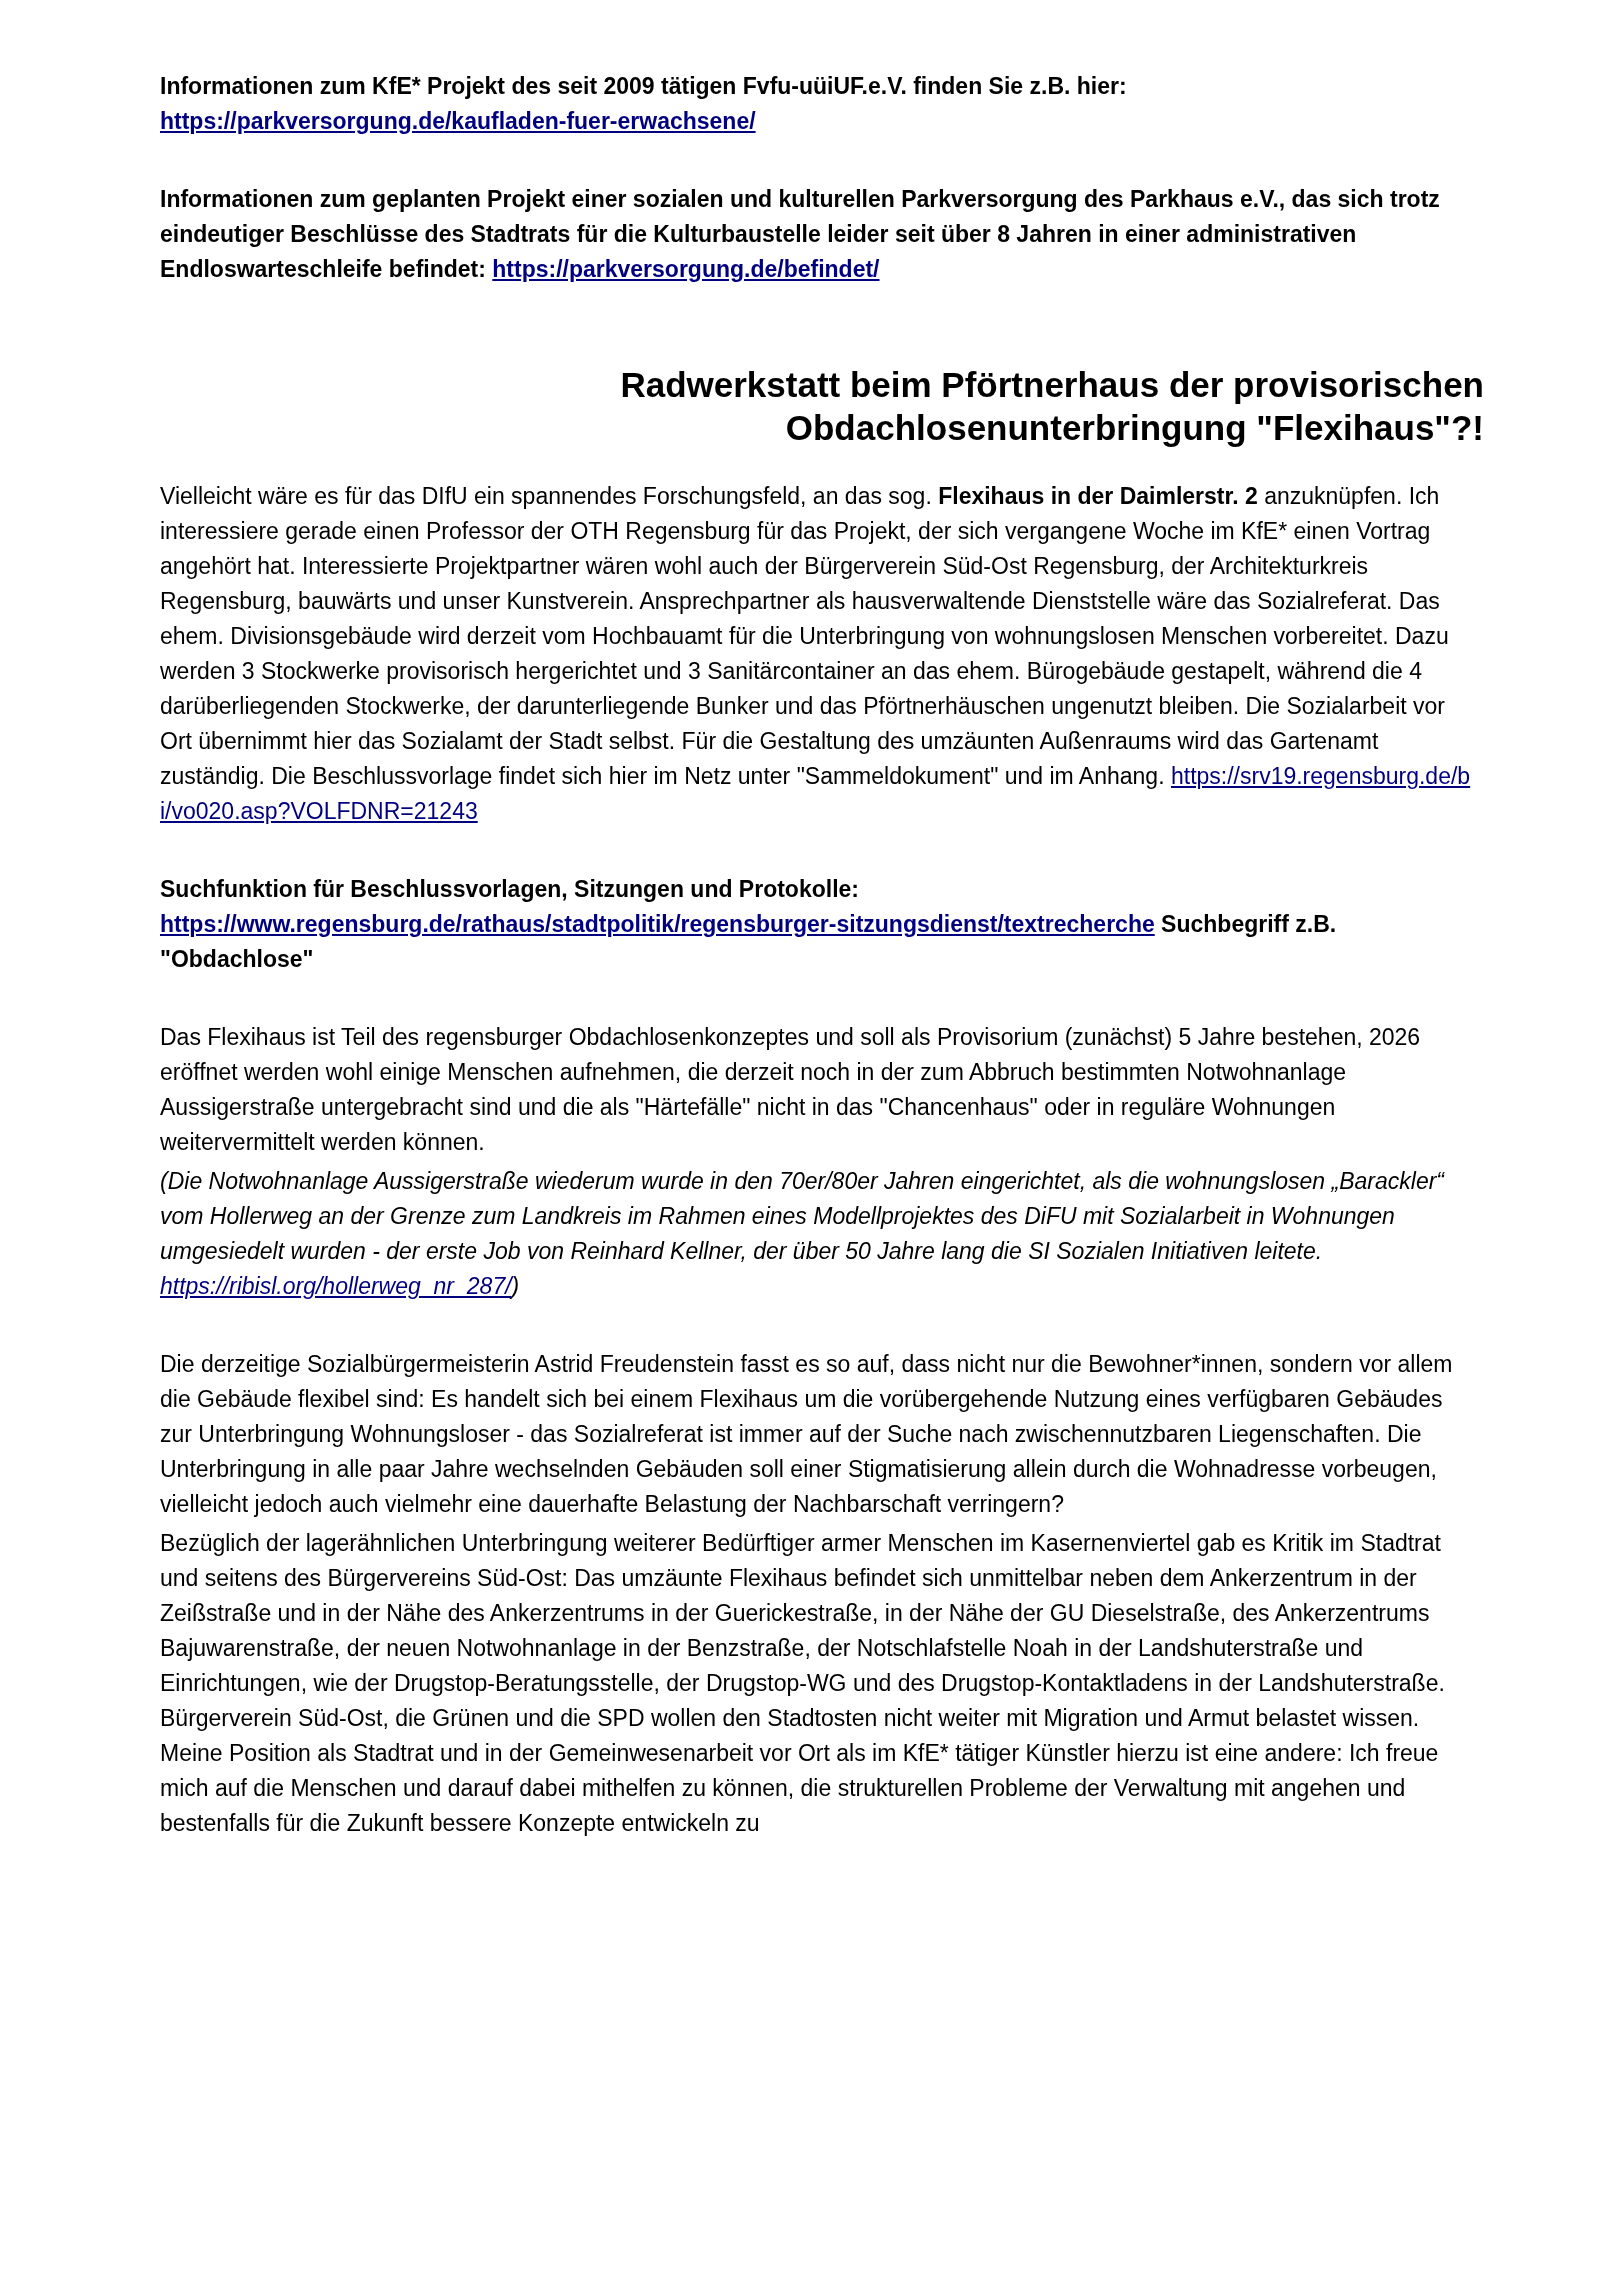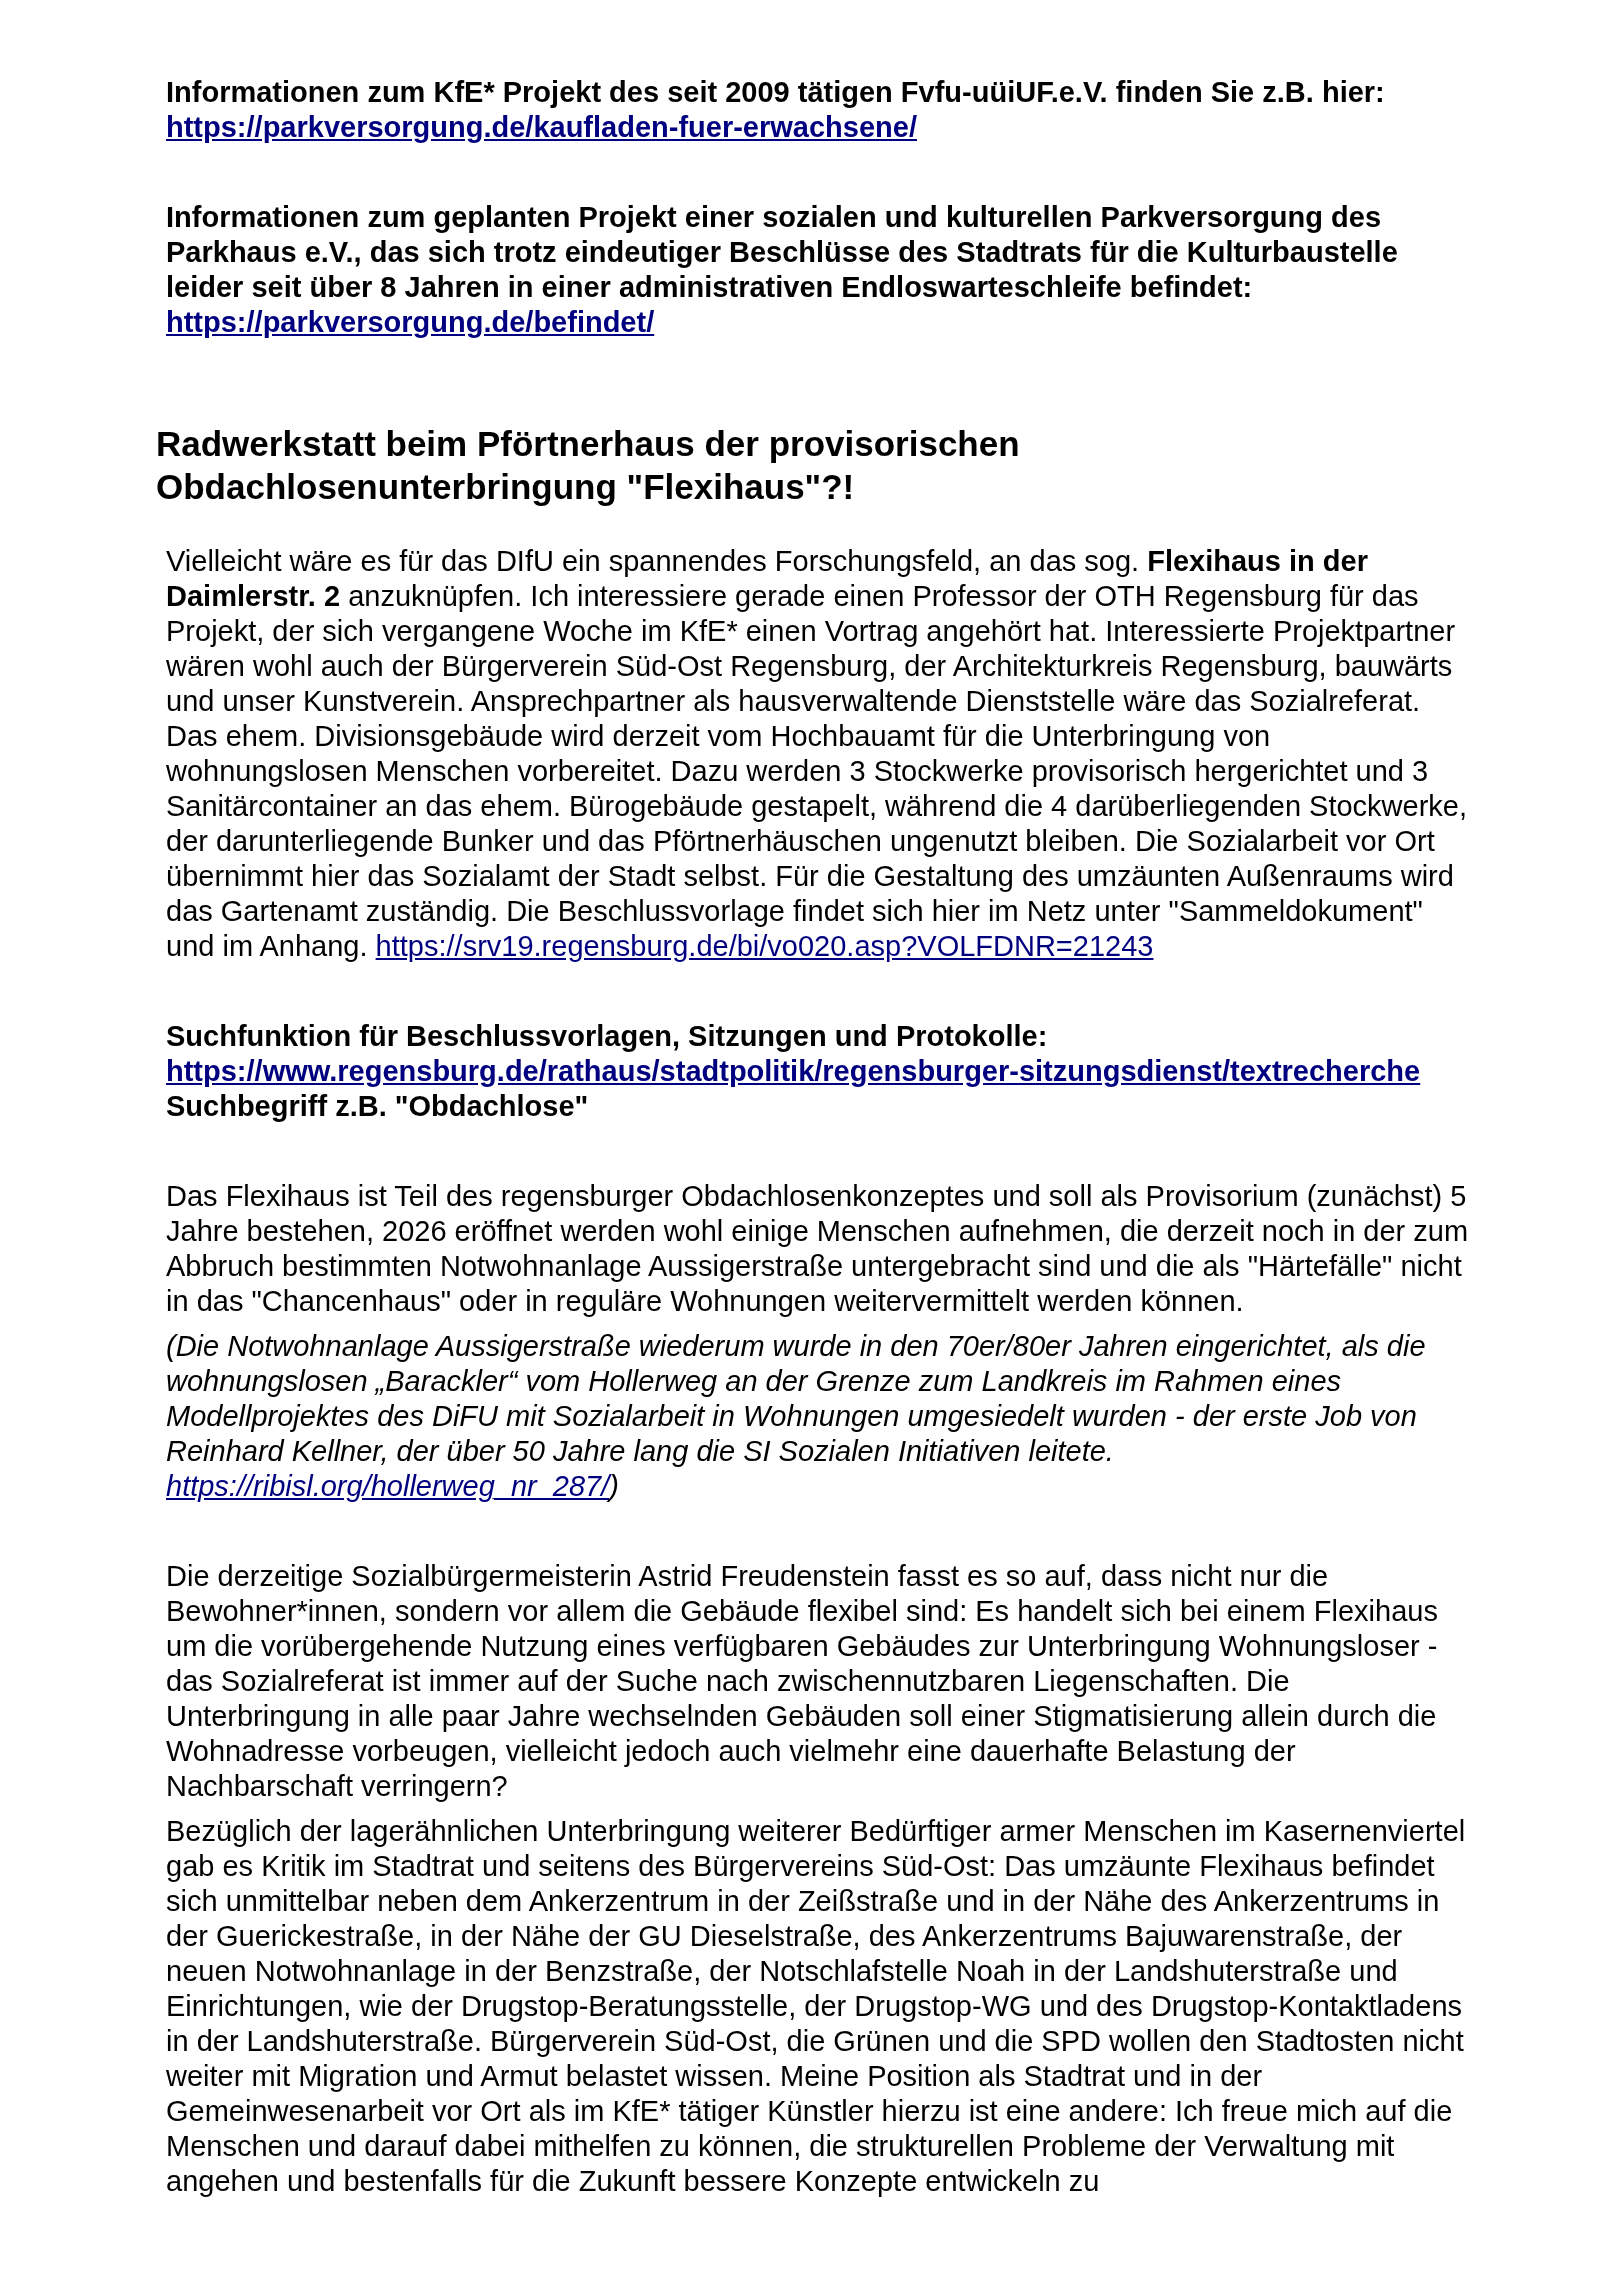--- a/index.html
+++ b/index.html
@@ -1,23 +1,23 @@
 <!DOCTYPE html>
 <html style="font-size:10.5px"><head>
 <meta charset="utf-8">
 <style>
   html, body { margin: 0; padding: 0; background: #ffffff; }
   body { width: 1622px; height: 2295px; position: relative; overflow: hidden;
          font-family: "Liberation Sans", sans-serif; color: #000; }
   .page { position: absolute; left: 156px; top: 65px; width: 1328px; }
-  p { margin: 10px; font-size: 29px; line-height: 35px; }
+  p { margin: 4px; font-size: 23px; line-height: 35px; }
   .b { font-weight: bold; }
   .i { font-style: italic; }
   a { color: #000080; text-decoration: underline; }
-  h2 { margin: 0; font-size: 35px; line-height: 43px; font-weight: bold; }
+  h2 { margin: 0; font-size: 35px; line-height: 43px; font-weight: bold; text-align: right; }
   .gap1 { height: 35px; }
   .gap2 { height: 72px; }
   .gap3 { height: 26px; }
 </style>
 </head>
 <body>
 
 <div class="page">
 
   <p class="b"><span>Informationen zum KfE* Projekt des seit 2009 tätigen Fvfu-uüiUF.e.V.  finden Sie z.B. hier: </span><a>https://parkversorgung.de/kaufladen-fuer-erwachsene/</a></p>

